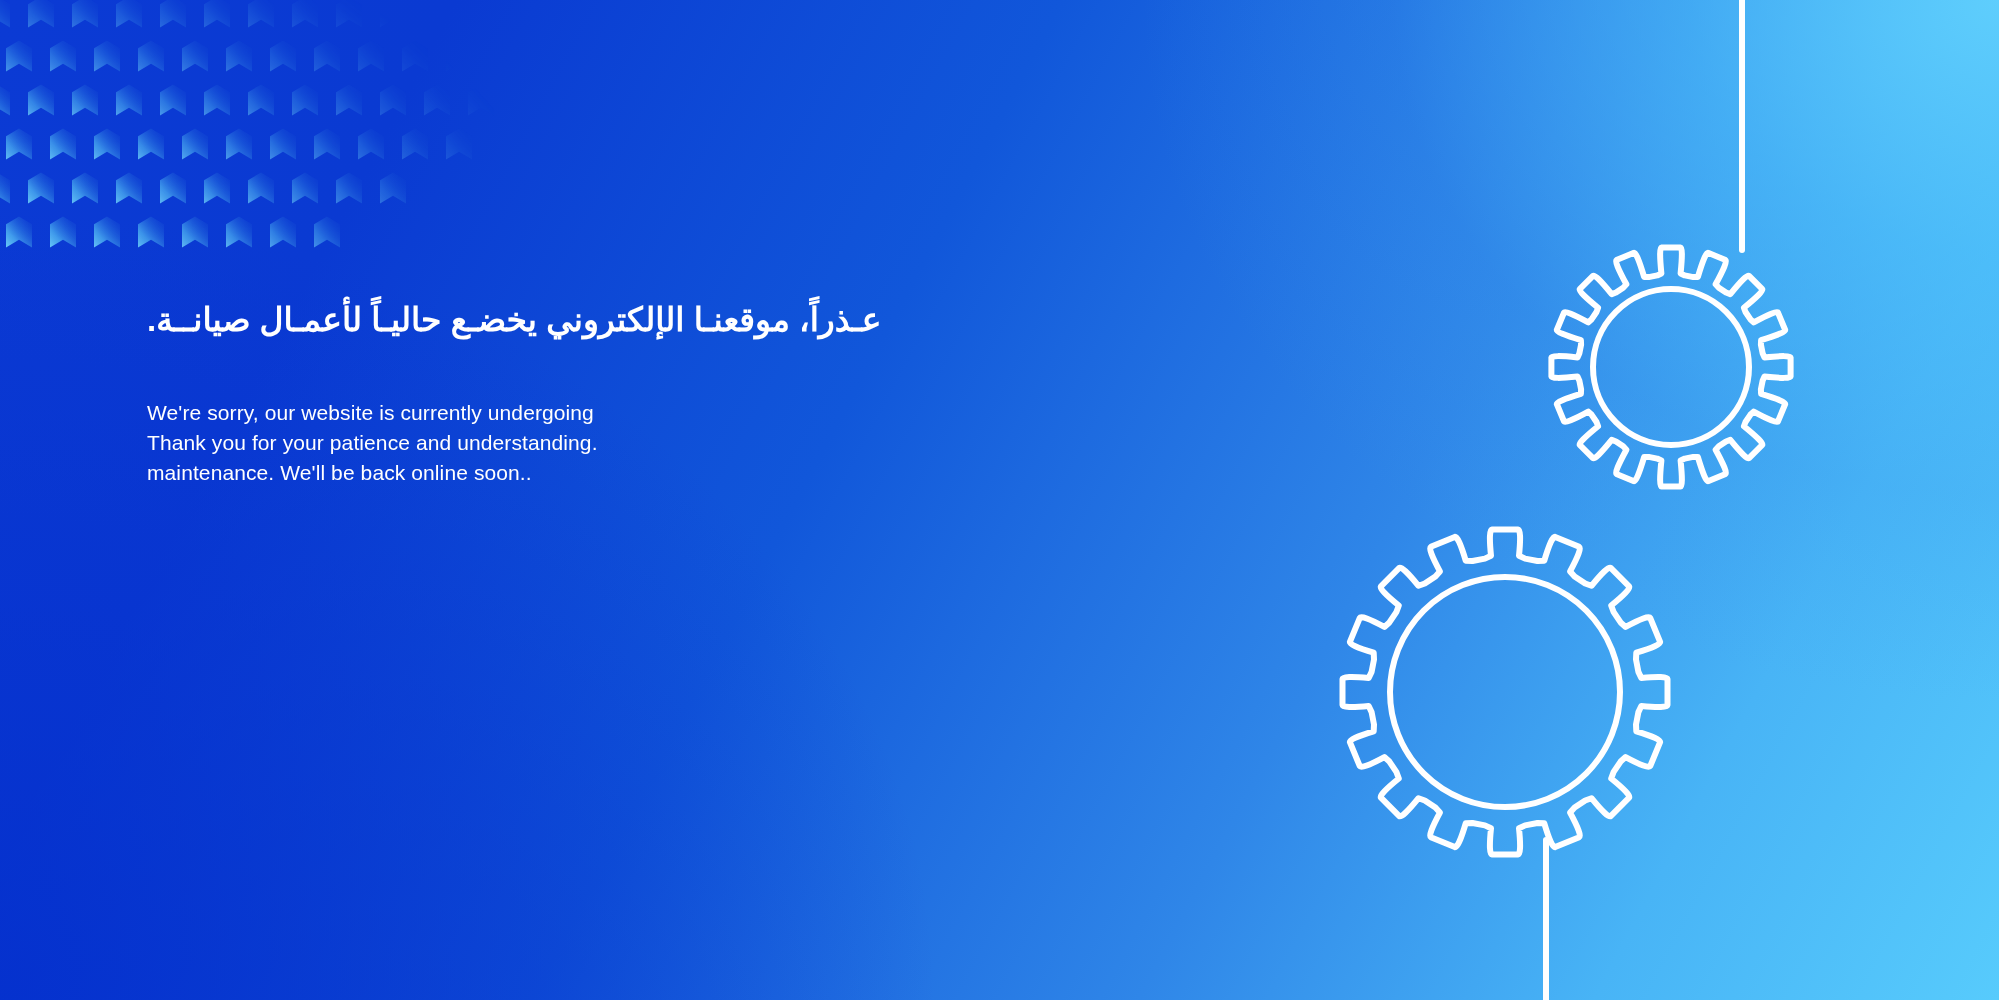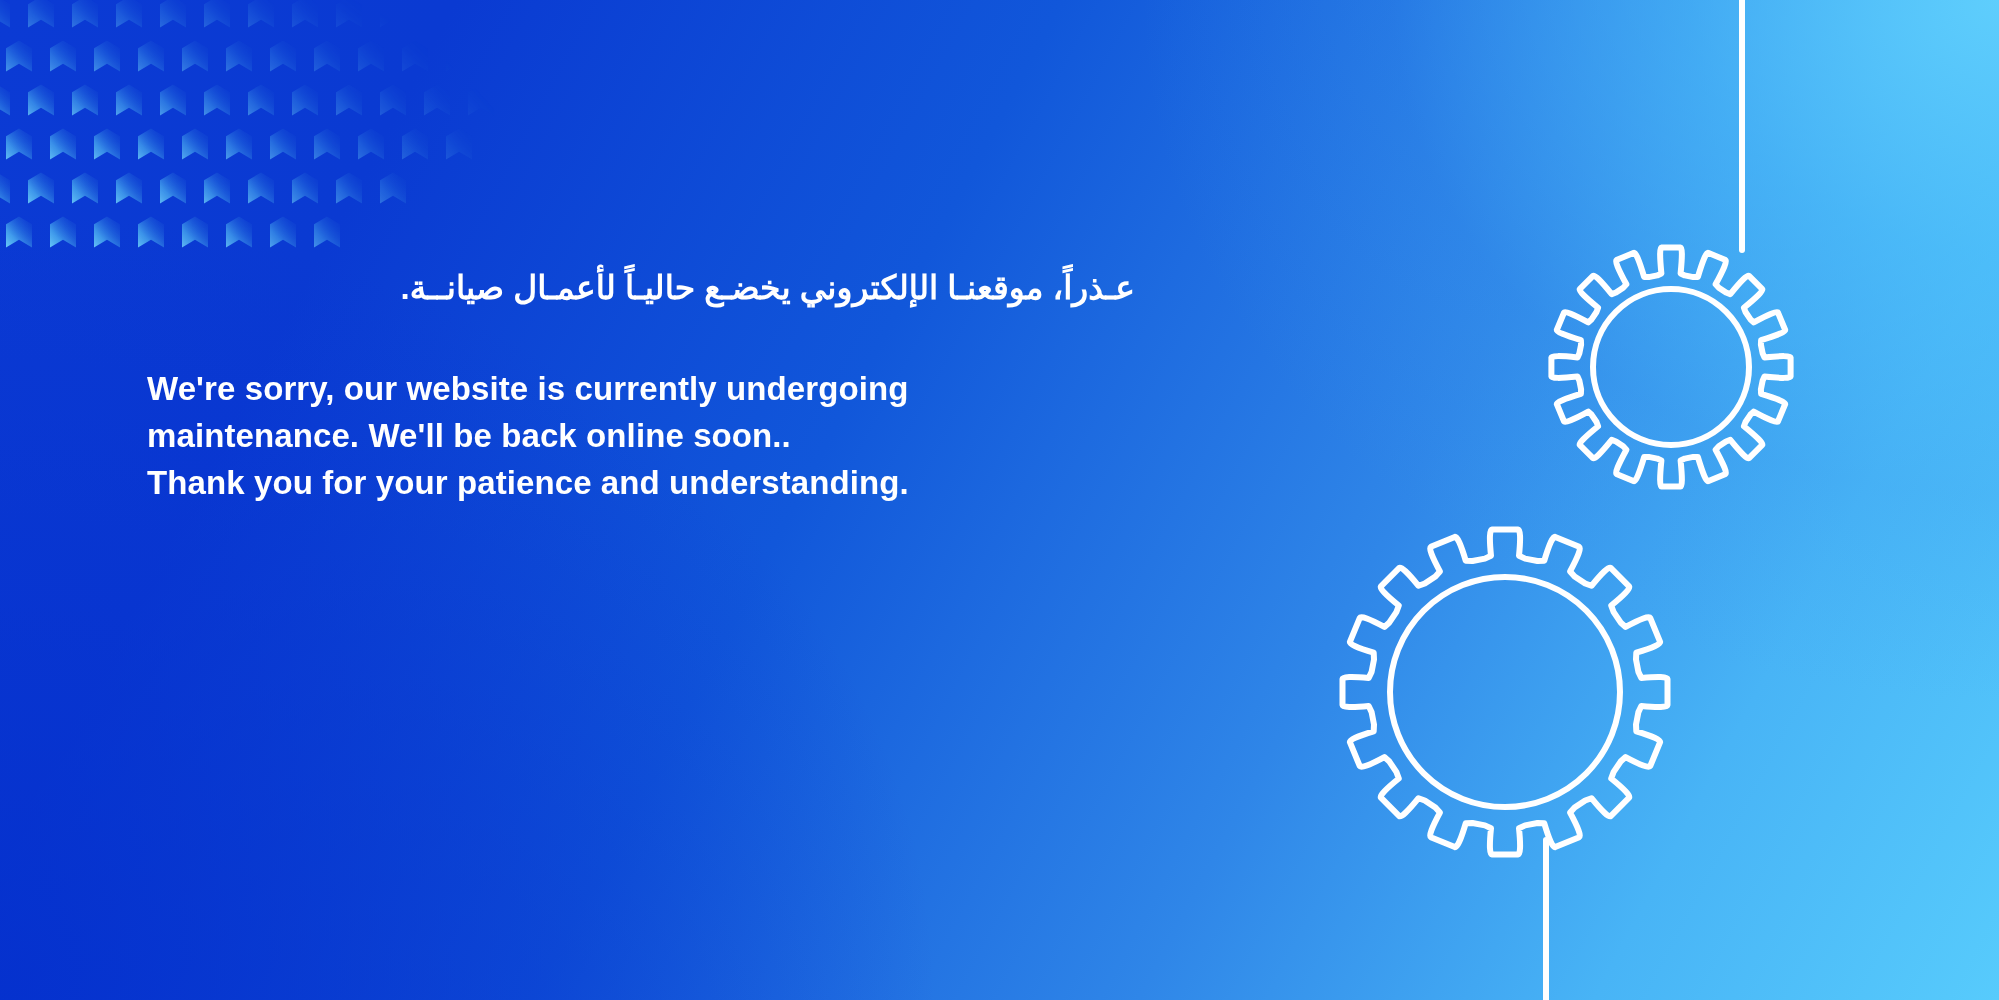--- a/index.html
+++ b/index.html
@@ -73,37 +73,38 @@
   
   #message-block {
     position: absolute;
     left: 147px;
     top: 262px;
     width: 1000px;
   }
 
   .arabic-lines {
     direction: rtl;
-    text-align: right;
+    text-align: left;
     width: 988px;
     color: #ffffff;
     font-size: 33px;
     line-height: 1.58;
     font-weight: 600;
     letter-spacing: 0.2px;
     white-space: nowrap;
+    margin-top: 32px;
   }
   .arabic-lines .ar-line { display: block; }
 
   .english-lines {
     margin-top: 52px;
     color: #ffffff;
-    font-size: 33px;
+    font-size: 21px;
     line-height: 1.42;
-    font-weight: 700;
+    font-weight: 400;
     letter-spacing: 0.1px;
     white-space: nowrap;
   }
   .english-lines .en-line { display: block; }
 </style>
 </head>
 <body>
 
 <div id="page">
 
@@ -247,19 +248,19 @@
   </svg>
 
   <div id="message-block">
 
     <div class="arabic-lines" dir="rtl" lang="ar">
       <span class="ar-line">عـذراً، موقعنـا الإلكتروني يخضـع حاليـاً لأعمـال صيانــة.</span>
     </div>
 
     <div class="english-lines" lang="en">
       <span class="en-line">We're sorry, our website is currently undergoing</span>
+      <span class="en-line">Thank you for your patience and understanding.</span>
       <span class="en-line">maintenance. We'll be back online soon..</span>
-      <span class="en-line">Thank you for your patience and understanding.</span>
     </div>
 
   </div>
 
 </div>
 
 </body></html>

